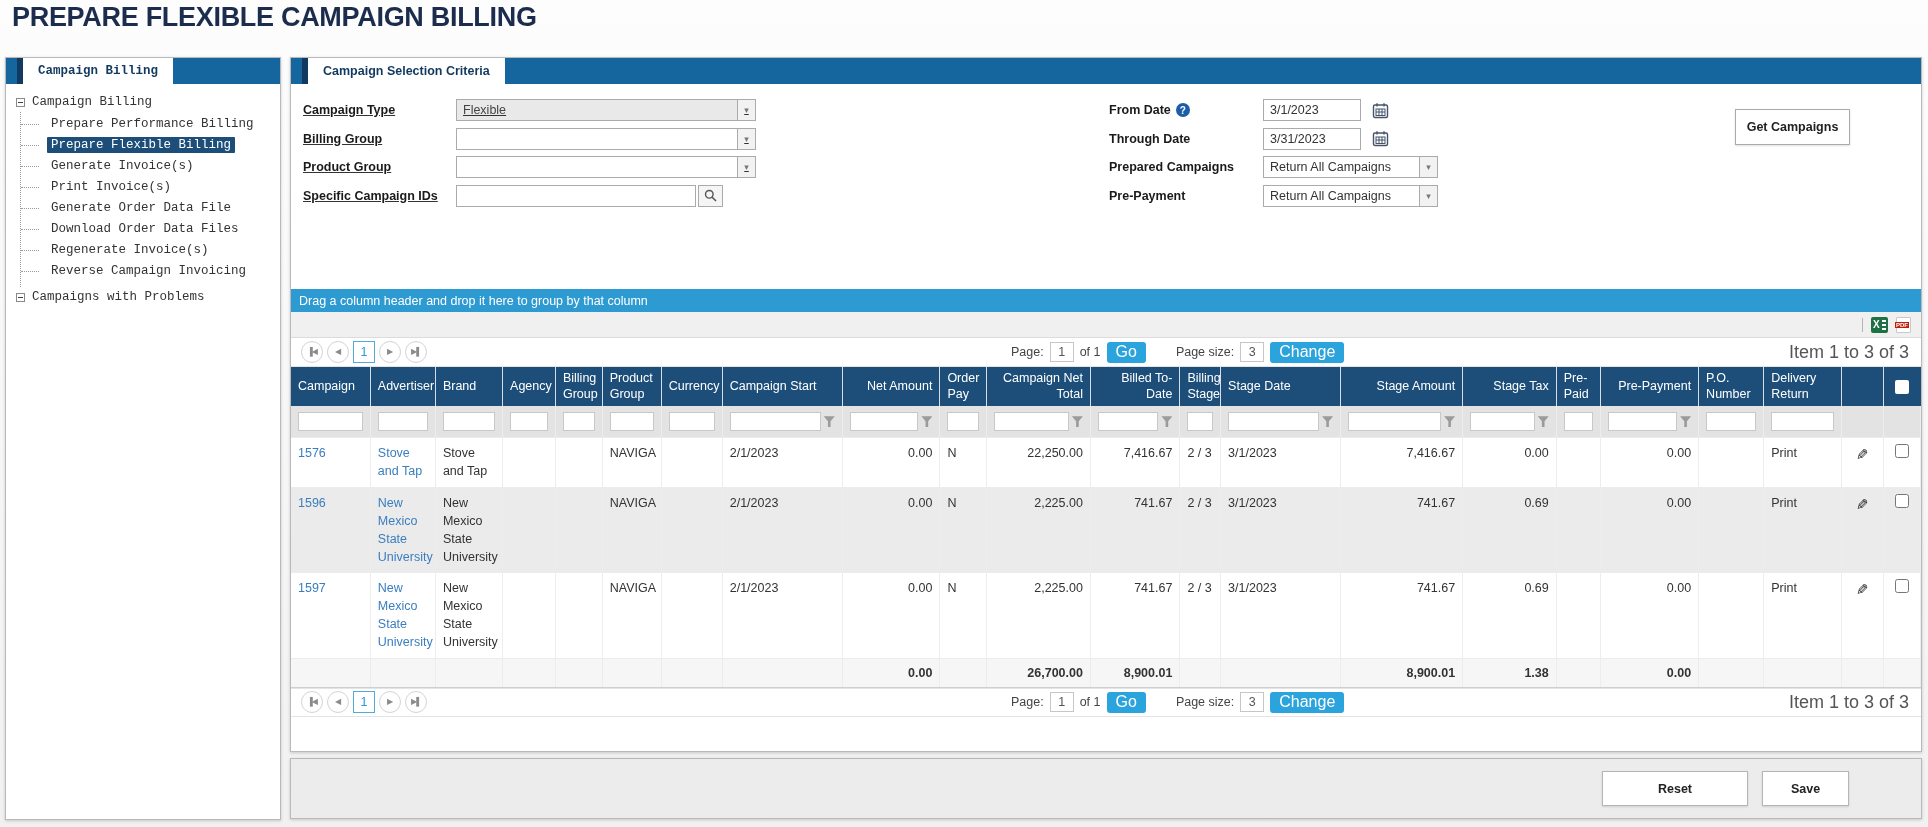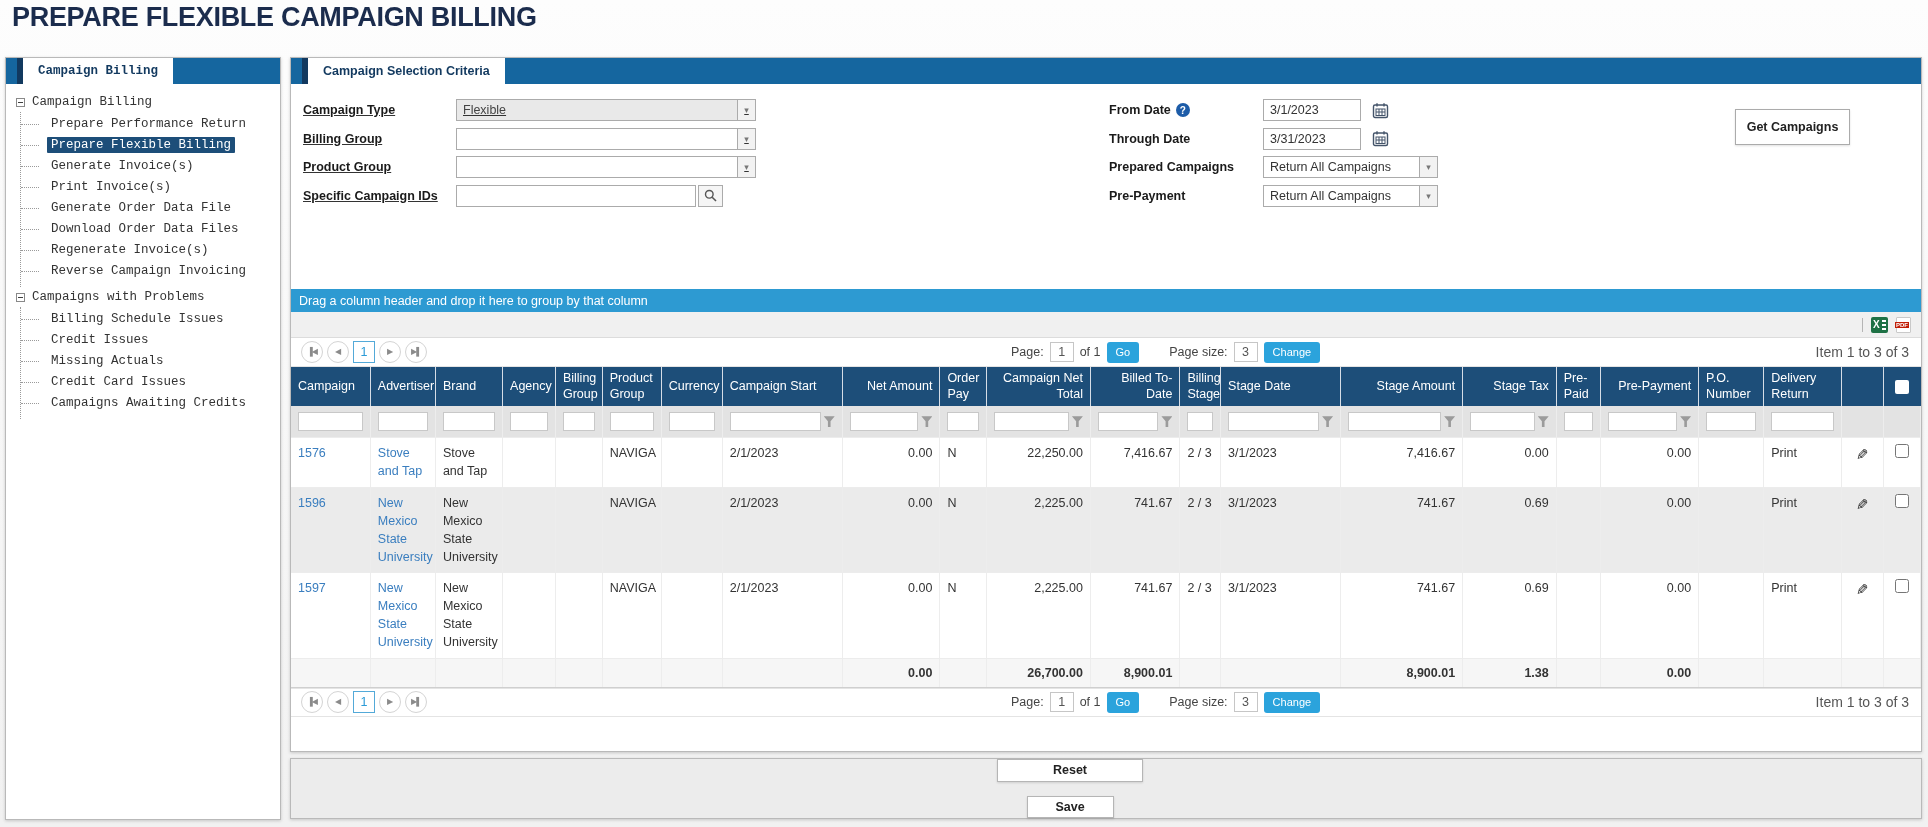--- a/index.html
+++ b/index.html
@@ -132,24 +132,24 @@
   .next::before  { content:"\25B6"; }
   .bar-r::before { content:"\25B6\258C"; letter-spacing:-1px; }
 
   .pager-center { position:absolute; left:720px; display:flex; align-items:center; gap:6px; color:#444; font-size:12.5px; }
   .pager-center .pinput {
     width:24px; height:20px; border:1px solid #c6c6c6; text-align:center;
     font-family:"Liberation Sans",sans-serif; font-size:12.5px; color:#555; outline:none;
   }
   .blue-btn {
     background:#2ba3dc; color:#fff; border:none; border-radius:3px; height:21px; padding:0 9px;
-    font-family:"Liberation Sans",sans-serif; font-size:11px; cursor:pointer;
+    font-family:"Liberation Sans",sans-serif; font-size:16px; cursor:pointer;
   }
   .gap18 { width:18px; }
-  .item-range { position:absolute; right:12px; color:#555; font-size:14px; }
+  .item-range { position:absolute; right:12px; color:#555; font-size:18px; }
 
   table.grid { width:100%; border-collapse:collapse; table-layout:fixed; }
   table.grid th {
     background:#1d4e79; color:#fff; font-weight:normal; font-size:12.5px; text-align:left;
     padding:4px 7px; height:38px; vertical-align:middle; border-right:1px solid #d6dde6; cursor:pointer;
     line-height:1.25;
   }
   table.grid th:last-child { border-right:none; }
   table.grid th.num { text-align:right; }
   .hdr-check { width:14px; height:14px; background:#fff; border-radius:2px; margin:0 auto; cursor:pointer; }
@@ -172,21 +172,21 @@
   .pencil { display:inline-block; font-size:15px; color:#1a1a1a; transform:scaleX(-1); cursor:pointer; }
   .row-check { width:14px; height:14px; cursor:pointer; accent-color:#555; }
   td.c-center { text-align:center; vertical-align:middle; }
 
   tr.totals-row td {
     background:#f6f6f6; font-weight:bold; border-top:1px solid #cfcfcf; border-bottom:1px solid #cfcfcf;
     padding:5px 7px; height:24px; vertical-align:middle;
   }
 
   
-  .footer-inner { height:100%; display:flex; align-items:center; justify-content:flex-end; gap:14px; padding-right:72px;flex-direction:column; }
+  .footer-inner { height:100%; display:flex; align-items:center; justify-content:flex-end; gap:14px; padding-right:72px; }
   .footer-btn {
     height:35px; background:#fff; border:1px solid #b5b5b5; font-family:"Liberation Sans",sans-serif;
     font-size:12.5px; font-weight:bold; color:#222; cursor:pointer; box-shadow:0 1px 2px rgba(0,0,0,.12);
   }
   .reset-btn { width:146px; }
   .save-btn { width:87px; }
 
   svg { display:block; }
 </style>
 </head>
@@ -199,39 +199,32 @@
   <div class="panel sidebar-panel">
     <div class="strip">
       <div class="strip-tab">Campaign Billing</div>
     </div>
     <div class="tree">
         <div class="tree-root-row">
           <span class="expander"></span>
           <span>Campaign Billing</span>
         </div>
         <div class="tree-children">
-          <div class="tree-item"><span class="lab">Prepare Performance Return</span></div>
+          <div class="tree-item"><span class="lab">Prepare Performance Billing</span></div>
           <div class="tree-item selected"><span class="lab">Prepare Flexible Billing</span></div>
           <div class="tree-item"><span class="lab">Generate Invoice(s)</span></div>
           <div class="tree-item"><span class="lab">Print Invoice(s)</span></div>
           <div class="tree-item"><span class="lab">Generate Order Data File</span></div>
           <div class="tree-item"><span class="lab">Download Order Data Files</span></div>
           <div class="tree-item"><span class="lab">Regenerate Invoice(s)</span></div>
           <div class="tree-item"><span class="lab">Reverse Campaign Invoicing</span></div>
         </div>
         <div class="tree-root-row">
           <span class="expander"></span>
           <span>Campaigns with Problems</span>
-        </div>
-        <div class="tree-children">
-          <div class="tree-item"><span class="lab">Billing Schedule Issues</span></div>
-          <div class="tree-item"><span class="lab">Credit Issues</span></div>
-          <div class="tree-item"><span class="lab">Missing Actuals</span></div>
-          <div class="tree-item"><span class="lab">Credit Card Issues</span></div>
-          <div class="tree-item"><span class="lab">Campaigns Awaiting Credits</span></div>
         </div>
       </div>
   </div>
 
   <div class="panel main-panel">
 
     <div class="strip">
       <div class="strip-tab">Campaign Selection Criteria</div>
     </div>
 

